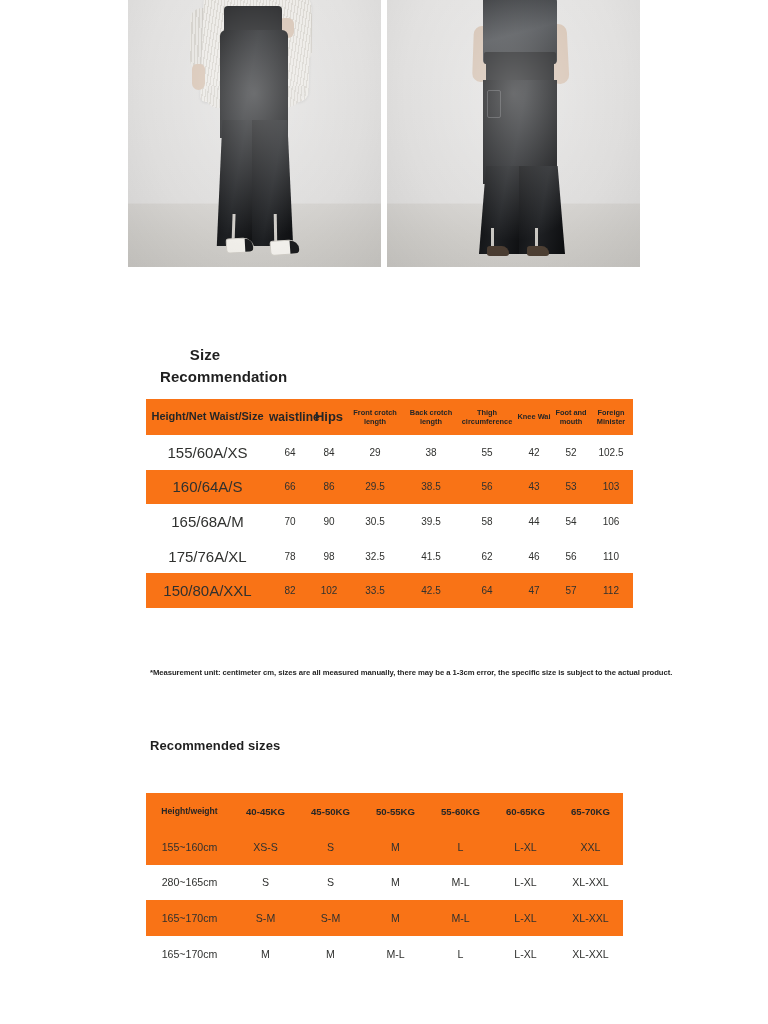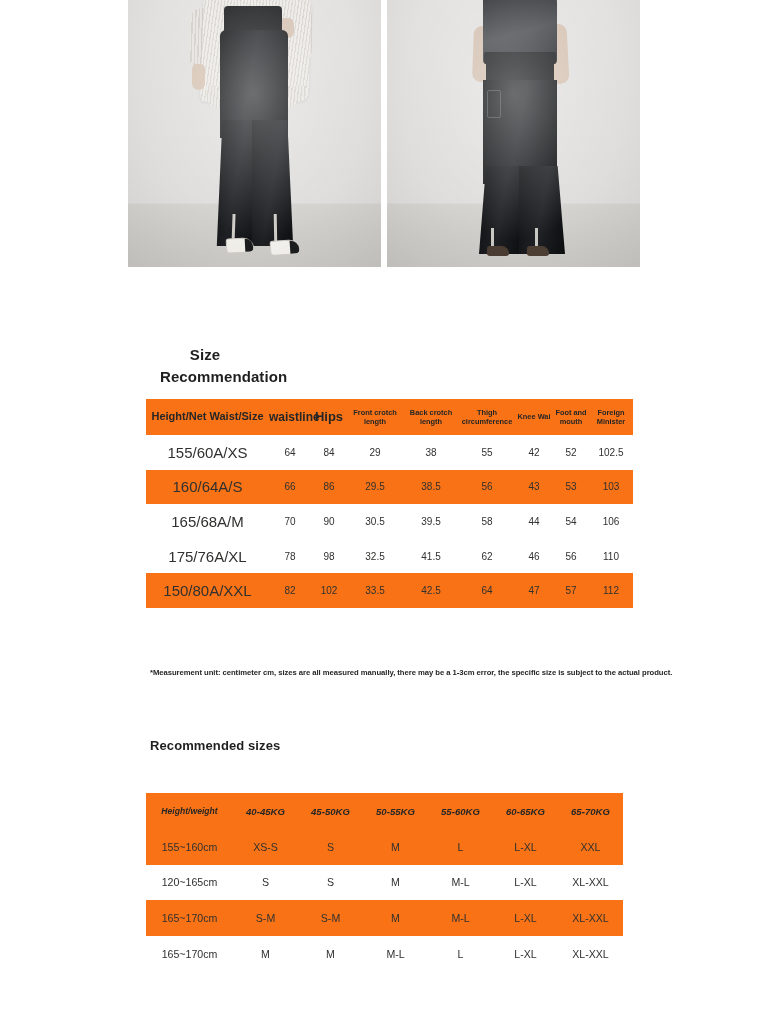--- a/index.html
+++ b/index.html
@@ -251,21 +251,20 @@
 
   
   #table-recommend {
     left: 146px; top: 793px; width: 477px;
   }
   #table-recommend thead th {
     height: 36px;
     font-size: 9.6px;
     font-weight: 700;
     color: #262626;
-    font-style: italic;
   }
   #table-recommend thead th.col-hw { font-size: 8.6px; }
   #table-recommend tbody td {
     height: 35.6px;
     font-size: 10.6px;
     color: #30312f;
   }
 
   
   .measure-note {
@@ -446,21 +445,21 @@
     <tr class="shaded">
       <td>155~160cm</td>
       <td>XS-S</td>
       <td>S</td>
       <td>M</td>
       <td>L</td>
       <td>L-XL</td>
       <td>XXL</td>
     </tr>
     <tr class="plain">
-      <td>120~165cm</td>
+      <td>280~165cm</td>
       <td>S</td>
       <td>S</td>
       <td>M</td>
       <td>M-L</td>
       <td>L-XL</td>
       <td>XL-XXL</td>
     </tr>
     <tr class="shaded">
       <td>165~170cm</td>
       <td>S-M</td>

